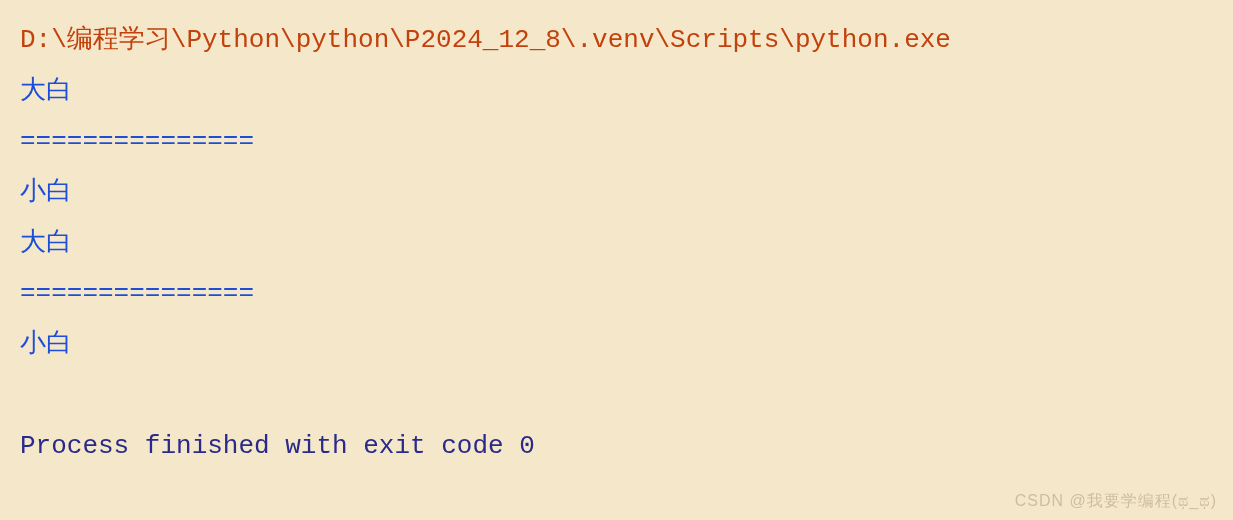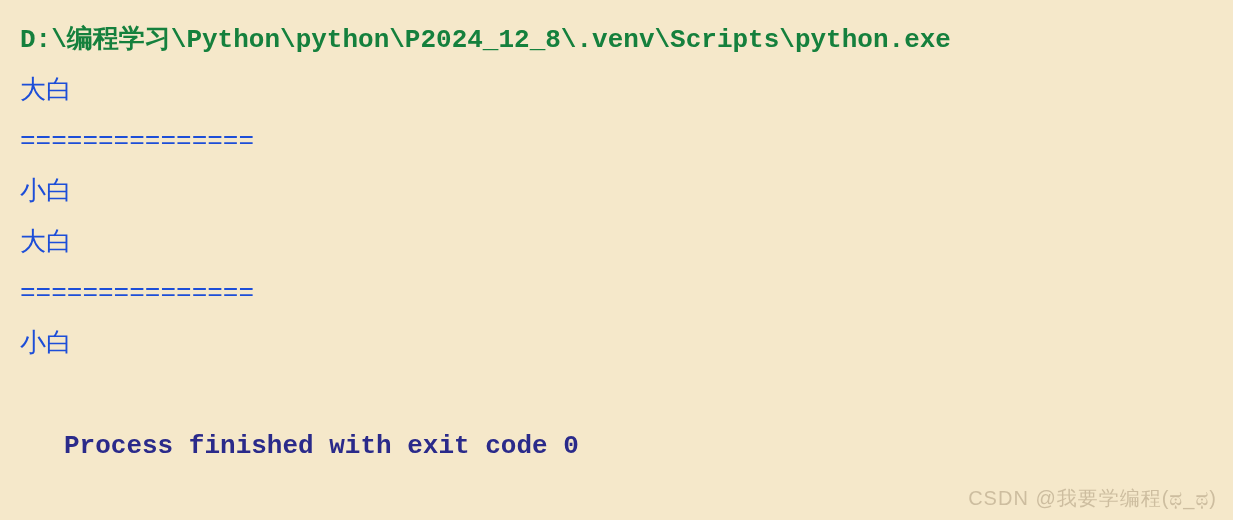--- a/index.html
+++ b/index.html
@@ -18,38 +18,37 @@
       overflow: hidden;
     }
     .console-output {
       line-height: 1.95;
     }
     .line {
       white-space: pre;
       color: #1d4ed8;
     }
     .path-line {
-      color: #15803d;
-      font-weight: bold;
+      color: #c2410c;
+      font-weight: normal;
     }
     .exit-line {
       color: #2a2a8a;
-      font-weight: bold;
-      margin-left: 44px;
+      font-weight: normal;
     }
     .blank-line {
       height: 1.95em;
     }
     .watermark {
       position: absolute;
       bottom: 8px;
       right: 16px;
       color: rgba(100, 80, 50, 0.28);
       font-family: "Microsoft YaHei", sans-serif;
-      font-size: 20px;
+      font-size: 16px;
       letter-spacing: 1px;
     }
   </style>
 </head>
 <body>
 
 <div class="console-output">
   <div class="line path-line">D:\编程学习\Python\python\P2024_12_8\.venv\Scripts\python.exe</div>
   <div class="line">大白</div>
   <div class="line">===============</div>

